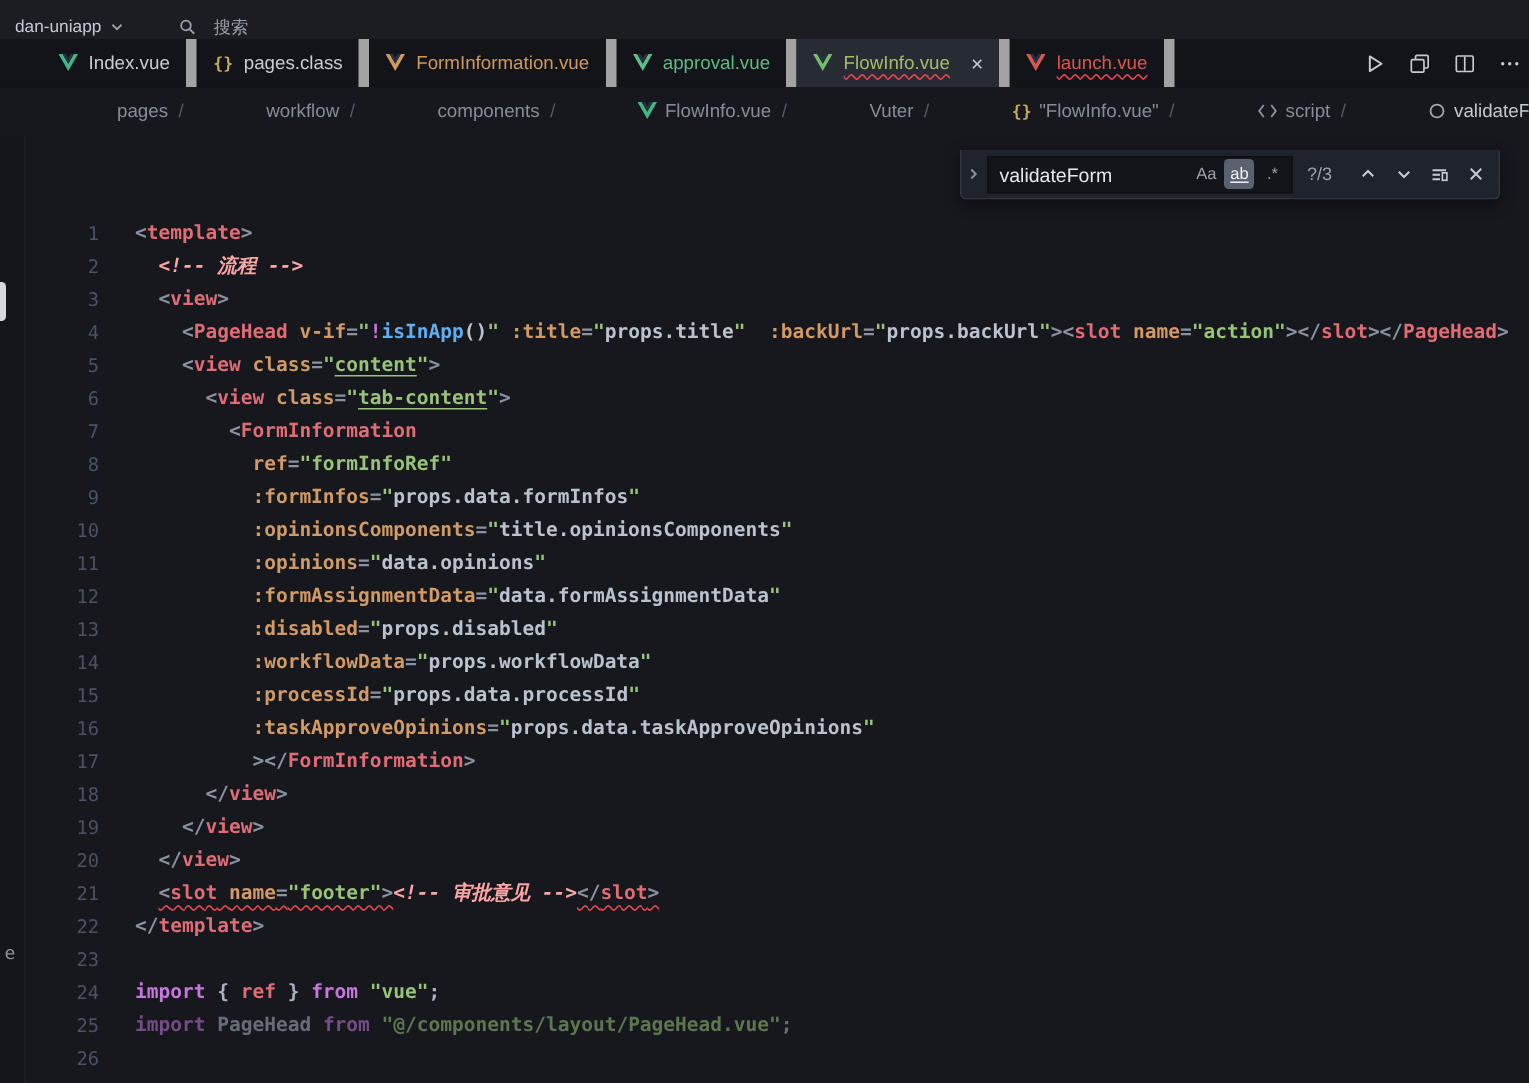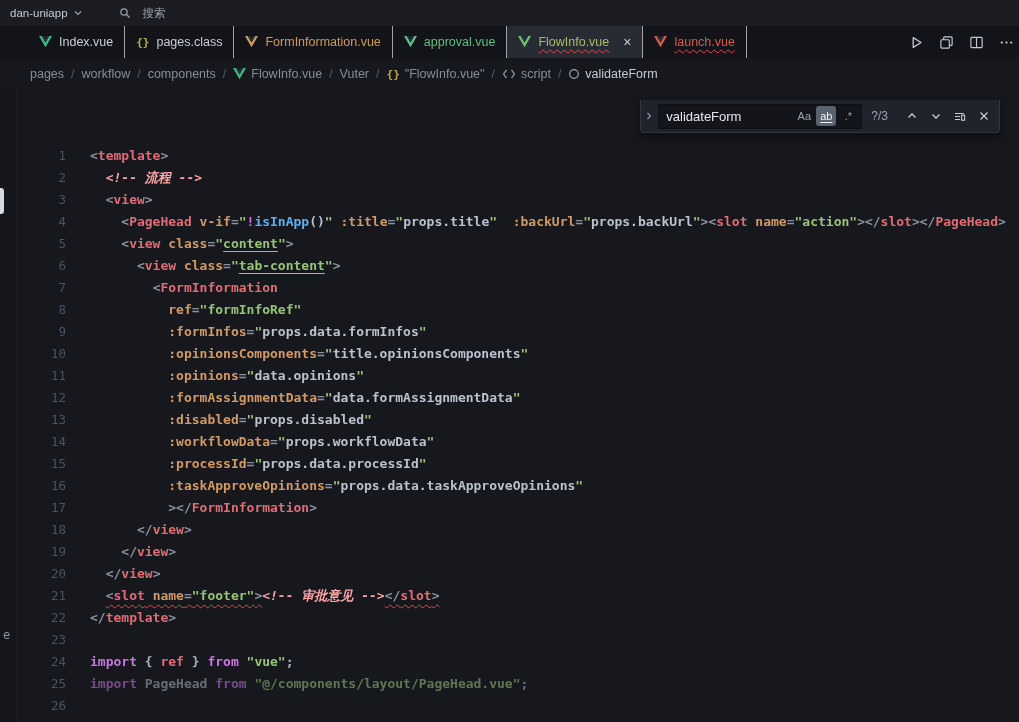--- a/index.html
+++ b/index.html
@@ -1,37 +1,37 @@
 <!DOCTYPE html>
 <html><head>
 <meta charset="utf-8">
 <style>
   *{box-sizing:border-box;margin:0;padding:0}
   html,body{width:1019px;height:722px;overflow:hidden;background:#16181e;font-family:"Liberation Sans",sans-serif;}
 
   
-  .titlebar{height:26px;background:#1b1d23;color:#c6cad2;display:flex;align-items:center;}
+  .titlebar{height:26px;background:#1b1d23;color:#c6cad2;display:flex;align-items:flex-end;}
   .tb-inner{height:16px;display:flex;align-items:center;padding-left:10px;font-size:11.5px;}
   .workspace{display:flex;align-items:center;gap:5px;cursor:pointer;}
   .tb-search{display:flex;align-items:center;gap:12px;margin-left:36px;color:#9aa0ab;cursor:pointer;}
 
   
   .tabbar{height:32px;background:#121419;display:flex;align-items:stretch;}
   .tabs{display:flex;margin-left:28px;}
-  .tab{display:flex;align-items:center;gap:7px;padding:0 11px;font-size:12.5px;border-right:1px solid #a3a3a3;color:#c9cdd4;cursor:pointer;white-space:nowrap;}
+  .tab{display:flex;align-items:center;gap:7px;padding:0 11px;font-size:12.5px;border-right:7px solid #a3a3a3;color:#c9cdd4;cursor:pointer;white-space:nowrap;}
   .tab.active{background:#272c34;}
   .tab-close{margin-left:7px;color:#c9cdd4;font-size:14px;line-height:1;cursor:pointer;}
   .squiggle{text-decoration:underline wavy #e5484d;text-decoration-thickness:1px;text-underline-offset:3px;}
   .actions{margin-left:auto;display:flex;align-items:center;gap:15px;padding:0 5px 0 10px;color:#c6cad2;}
   .action-btn{display:flex;align-items:center;justify-content:center;cursor:pointer;}
   .action-btn svg{display:block}
 
   
   .breadcrumbs{height:32px;display:flex;align-items:center;gap:7px;padding-left:30px;font-size:12.5px;color:#868d99;background:#16181e;}
-  .crumb{display:flex;align-items:center;gap:5px;cursor:pointer;}
+  .crumb{display:flex;align-items:center;gap:5px;cursor:pointer;margin-left:48px;}
   .crumb:last-child .crumb-label{color:#c4c9d2;}
   .crumb-sep{color:#525a66;}
   .icon{display:inline-flex;align-items:center;}
 
   
   .editor{position:relative;display:flex;height:632px;background:#16181e;}
   .leftstrip{width:17px;position:relative;background:#14161b;border-right:1px solid #1b1e25;flex:none;}
   .pill{position:absolute;left:0;top:98px;width:4px;height:26px;border-radius:0 3px 3px 0;background:#d6dae0;}
   .stray{position:absolute;left:3px;top:538px;color:#8d939e;font:12px "DejaVu Sans Mono",monospace;}
   .gutter{width:49px;flex:none;padding-top:55px;text-align:right;color:#4a5263;font:12.5px/22px "DejaVu Sans Mono",monospace;user-select:none;}

